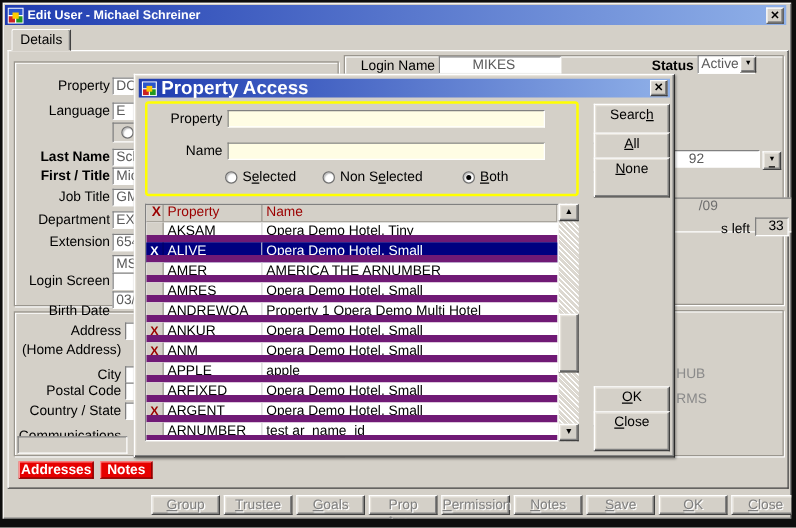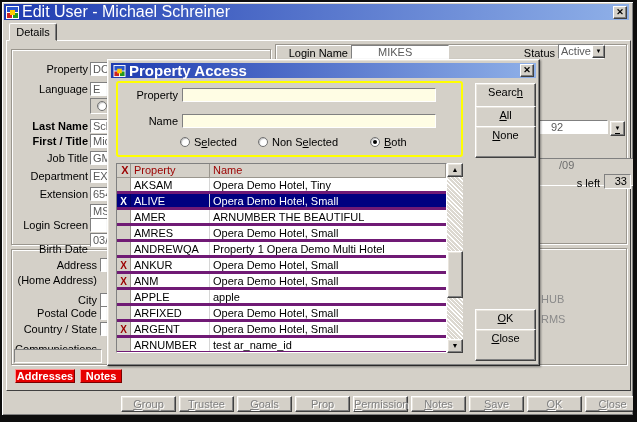--- a/index.html
+++ b/index.html
@@ -9,21 +9,21 @@
     border-left:2px solid #0d0d0d; border-top:2px solid #0d0d0d;
     border-right:4px solid #0d0d0d; border-bottom:7px solid #0d0d0d;
     box-shadow: inset 1px 1px 0 #ffffff, inset -1px -1px 0 #808080;
     overflow:hidden; font-size:11px; color:#000;
   }
   .titlebar {
     position:absolute; left:2px; top:2px; width:625px; height:16px;
     background:linear-gradient(90deg,#1e3bb0,#8fb0e8);
     display:flex; align-items:center; padding:0 2px; gap:3px;
   }
-  .titlebar .ttext { color:#fff; font-weight:normal; font-size:16px; white-space:nowrap; flex:1; }
+  .titlebar .ttext { color:#fff; font-weight:bold; font-size:10px; white-space:nowrap; flex:1; }
   .appicon { width:13px; height:13px; flex:0 0 13px; }
   .closebtn {
     width:14px; height:13px; background:#d4d0c8; flex:0 0 14px;
     border:1px solid; border-color:#fff #404040 #404040 #fff;
     box-shadow: inset -1px -1px 0 #808080;
     font-size:9px; font-weight:bold; line-height:11px; text-align:center; color:#000; cursor:default;
   }
   .tab {
     position:absolute; left:7px; top:21px; width:48px; height:18px; background:#d4d0c8;
     border:1px solid; border-color:#fff #404040 #d4d0c8 #fff;
@@ -86,21 +86,21 @@
   .radio { position:absolute; display:flex; align-items:center; gap:4px; height:12px; }
   .rdot { width:10px; height:10px; border-radius:50%; background:#fff; border:1px solid #707070;
     box-shadow: inset 1px 1px 1px rgba(0,0,0,.25); position:relative; flex:0 0 10px; }
   .radio.checked .rdot::after { content:""; position:absolute; left:2px; top:2px; width:4px; height:4px; border-radius:50%; background:#000; }
   .sidebtn { position:absolute; left:367px; width:61px; height:32px; line-height:16px; }
   
   .ptable { position:absolute; left:8px; top:103px; width:331px; height:190px; background:#fff;
     border:1px solid; border-color:#808080 #fff #fff #808080; overflow:hidden; }
   .thead { display:flex; height:14px; background:#d4d0c8; border-bottom:1px solid #9a968e; color:#9b0000; }
   .thead > div { line-height:13px; padding-left:3px; border-right:1px solid #9a968e; }
-  .trow { display:flex; height:16px; border-bottom:3px solid #701a75; background:#fff; }
+  .trow { display:flex; height:16px; border-bottom:6px solid #701a75; background:#fff; }
   .cx { width:14px; flex:0 0 14px; background:#d4d0c8; border-right:1px solid #9a968e;
     color:#9b0000; font-weight:bold; font-size:10px; text-align:center; line-height:15px; }
   .cp { width:79px; flex:0 0 79px; padding-left:3px; line-height:15px; border-right:1px solid #d6d6d6; white-space:nowrap; overflow:hidden; }
   .cn { flex:1; padding-left:3px; line-height:15px; white-space:nowrap; overflow:hidden; }
   .trow.sel { background:#000080; }
   .trow.sel .cp, .trow.sel .cn { color:#fff; background:#000080; }
   .trow.sel .cx { background:#000080; color:#fff; border-right-color:#000060; }
   .hx { width:14px; flex:0 0 14px; text-align:center; font-weight:bold; }
   .hp { width:79px; flex:0 0 79px; }
   .hn { flex:1; }
@@ -168,21 +168,21 @@
   <div class="albl" style="top:320px;">Country / State</div>
   <div class="fin" style="left:98px; top:320px; width:40px;"></div>
   <div class="albl" style="top:340px;">Communications</div>
   <div class="sunkgray" style="left:12px; top:347px; width:88px; height:14px;"></div>
 
   <div class="redbtn" style="left:13px; top:367px; width:60px;">Addresses</div>
   <div class="redbtn" style="left:78px; top:367px; width:42px;">Notes</div>
 
   <div class="flbl" style="left:276px; top:44px; width:70px;">Login Name</div>
   <div class="fin" style="left:349px; top:43px; width:98px;padding-left:26px;">MIKES</div>
-  <div class="flbl" style="left:500px; top:44px; width:53px;">Status</div>
+  <div class="flbl" style="left:500px; top:44px; width:53px;font-weight:bold;">Status</div>
   <div class="fin" style="left:556px; top:42px; width:46px; height:15px;">Active</div>
   <div class="ddarrow" style="left:590px; top:43px; height:13px;">▼</div>
   <div class="fin" style="left:520px; top:118px; width:86px; padding-left:28px;">92</div>
   <div class="btn" style="position:absolute; left:608px; top:119px; width:15px; height:15px; font-size:6px; line-height:12px;"><span style="border-bottom:1px solid #000; display:inline-block; line-height:9px;">▼</span></div>
   <div class="sunkgray" style="left:532px; top:156px; width:108px; height:28px; padding-left:24px;">/09</div>
   <div class="flbl" style="left:520px; top:174px; width:78px;">s left</div>
   <div class="sunkgray" style="left:602px; top:172px; width:27px; height:15px; text-align:right; padding-right:3px; color:#000;">33</div>
   <div class="fragment" style="left:539px; top:291px;">HUB</div>
   <div class="fragment" style="left:539px; top:311px;">RMS</div>
 
@@ -246,21 +246,21 @@
         <div class="cn">Opera Demo Hotel, Tiny</div>
       </div>
       <div class="trow sel">
         <div class="cx">X</div>
         <div class="cp">ALIVE</div>
         <div class="cn">Opera Demo Hotel, Small</div>
       </div>
       <div class="trow">
         <div class="cx"></div>
         <div class="cp">AMER</div>
-        <div class="cn">ARNUMBER THE BEAUTIFUL</div>
+        <div class="cn">AMERICA THE ARNUMBER</div>
       </div>
       <div class="trow">
         <div class="cx"></div>
         <div class="cp">AMRES</div>
         <div class="cn">Opera Demo Hotel, Small</div>
       </div>
       <div class="trow">
         <div class="cx"></div>
         <div class="cp">ANDREWQA</div>
         <div class="cn">Property 1 Opera Demo Multi Hotel</div>

